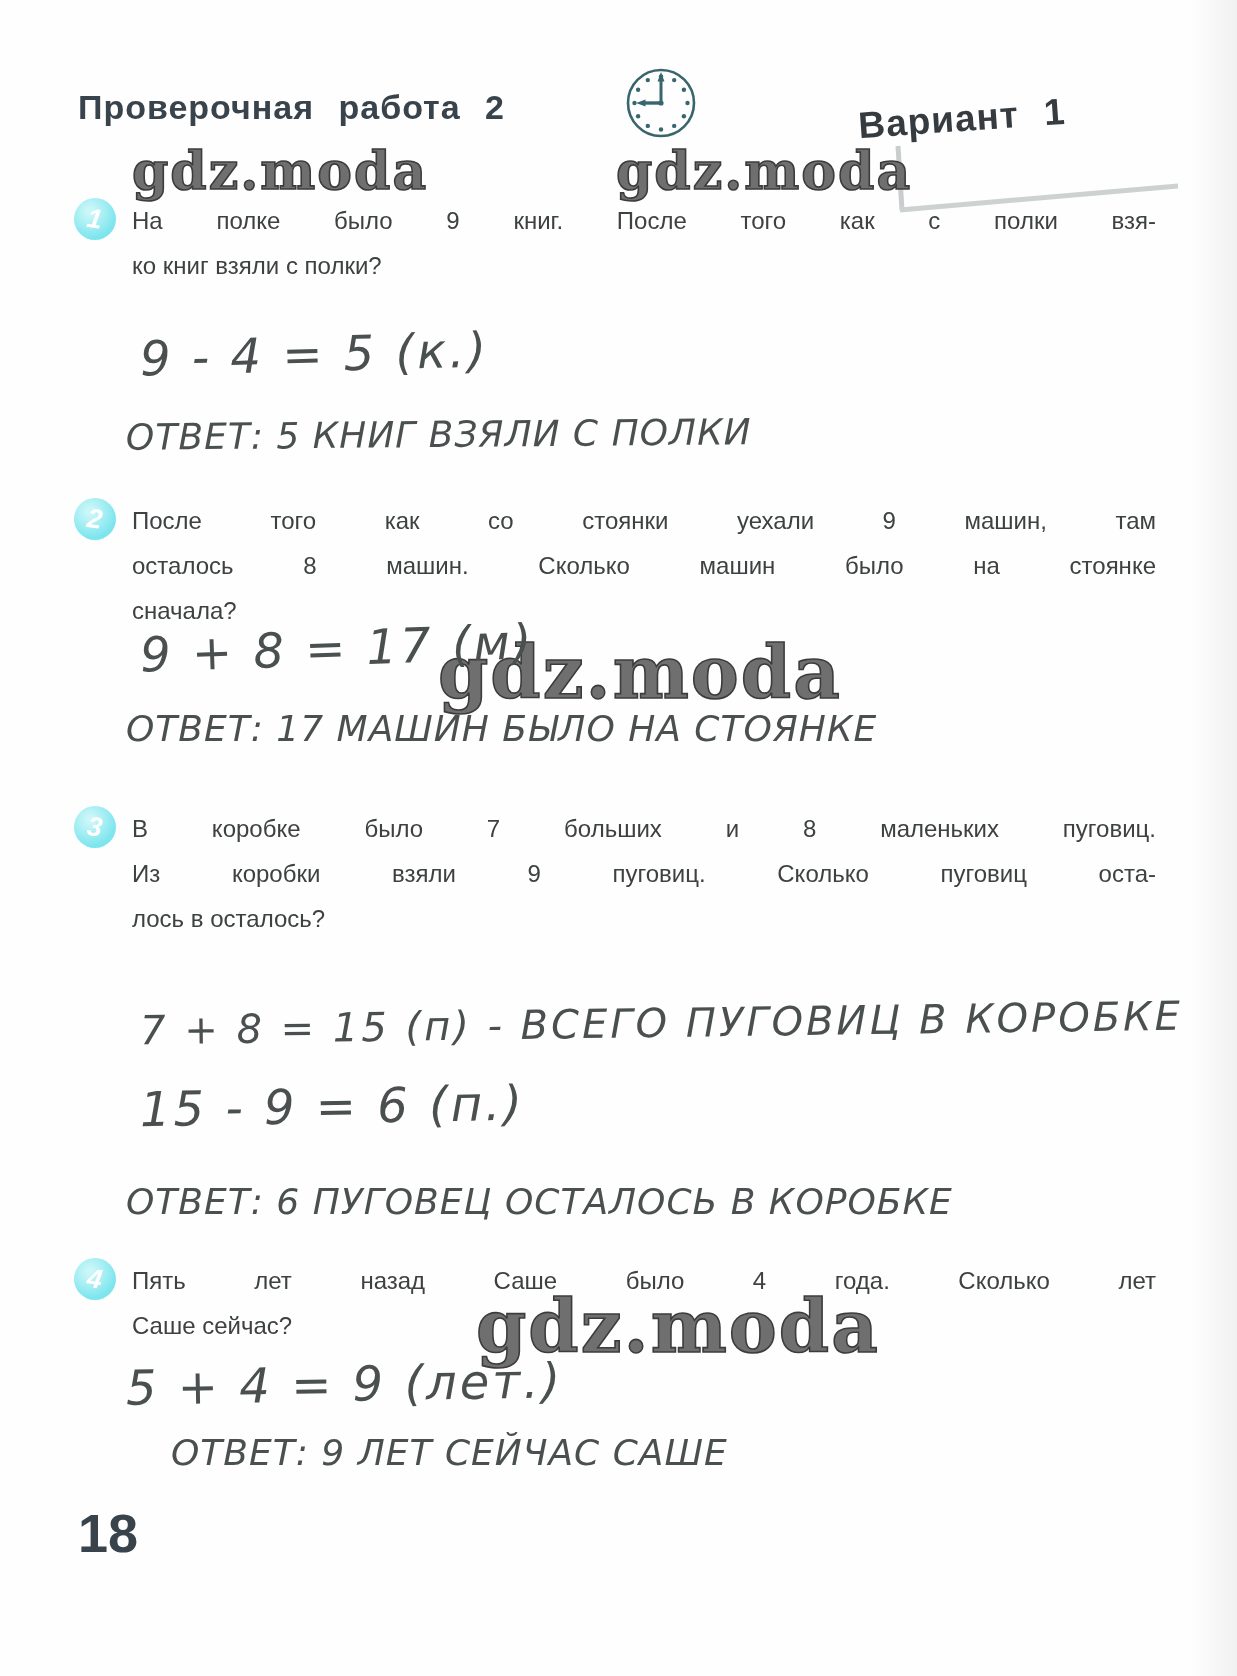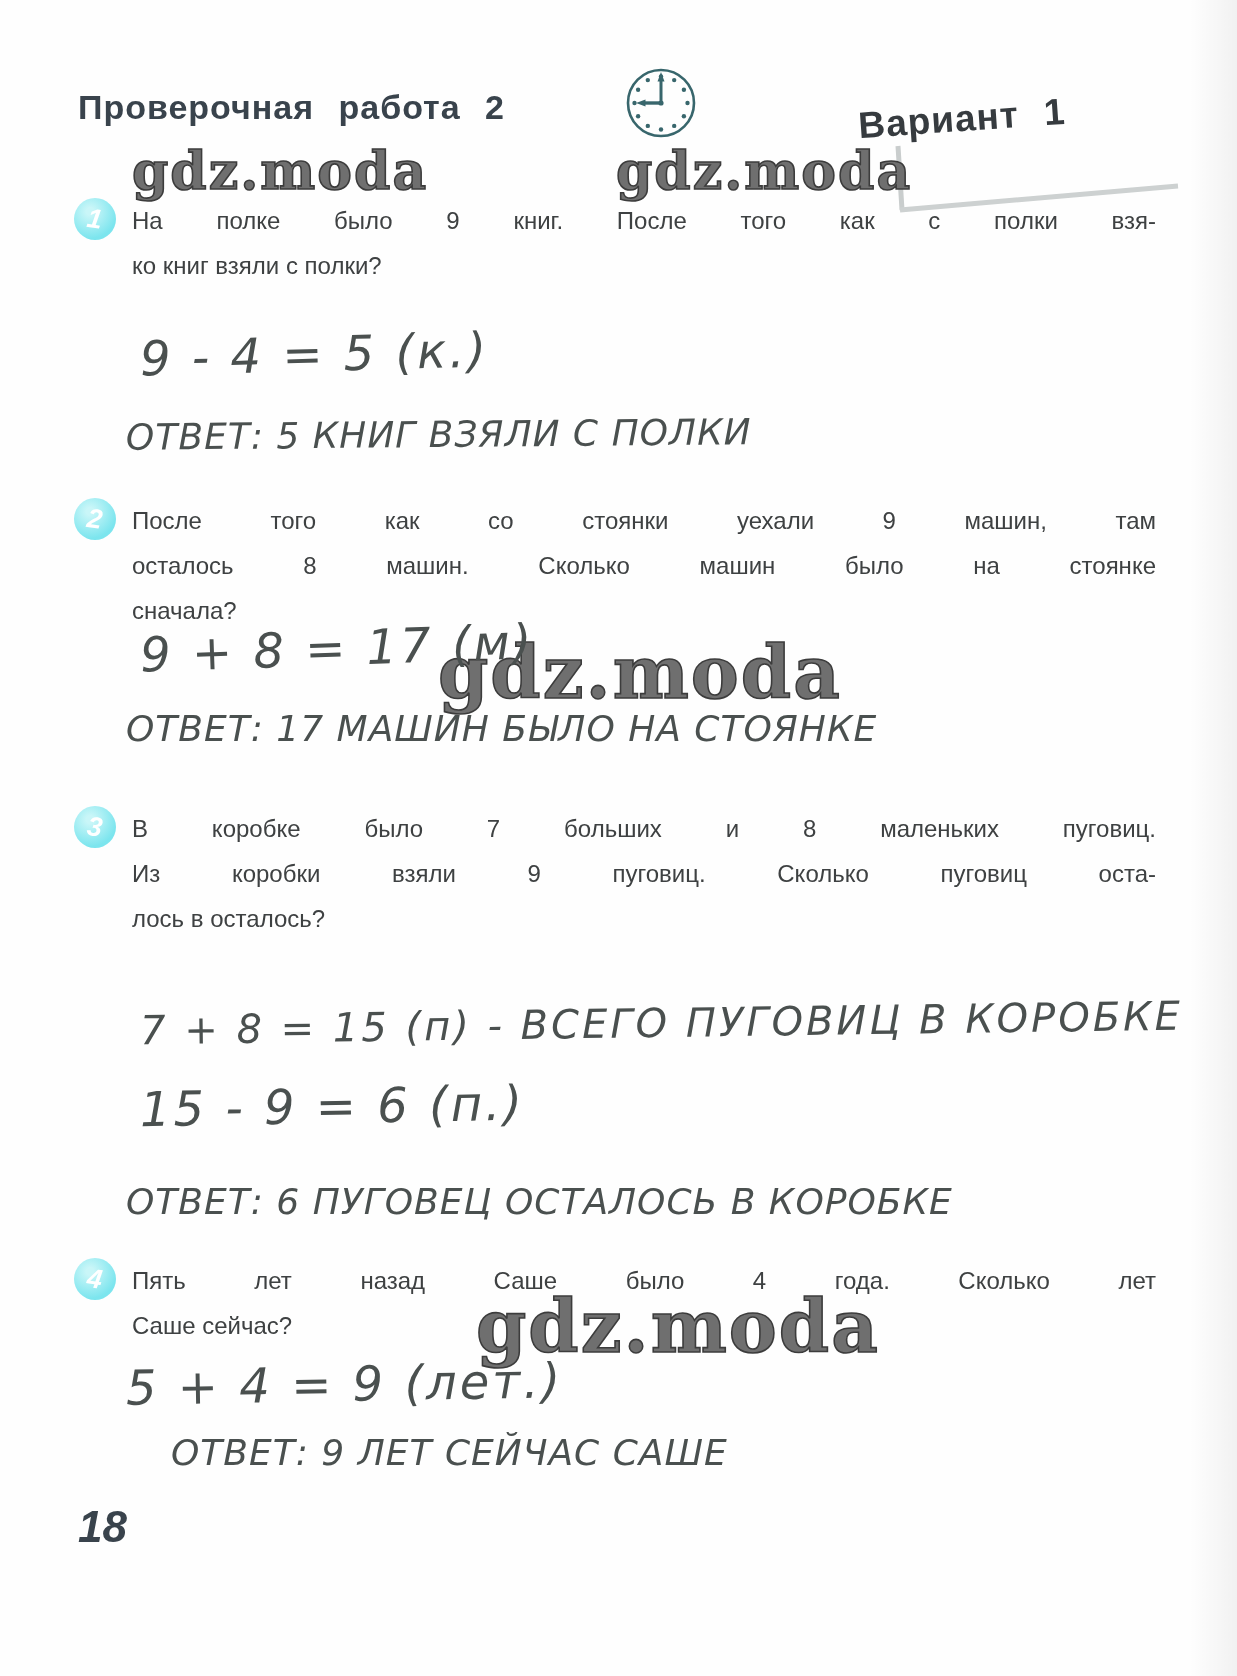--- a/index.html
+++ b/index.html
@@ -72,21 +72,21 @@
   .eq2  { left:140px; top:620px;  transform:rotate(-2deg); }
   .ans2 { left:126px; top:708px; }
   .eq3a { left:140px; top:1000px; font-size:40px; transform:rotate(-0.8deg); }
   .eq3b { left:140px; top:1078px; transform:rotate(-1deg); }
   .ans3 { left:126px; top:1158px;margin-top:23px; }
   .eq4  { left:126px; top:1356px; transform:rotate(-1deg); }
   .ans4 { left:126px; top:1432px;margin-left:45px; }
 
   .pagenum {
     position:absolute; left:78px; top:1502px;
-    font-size:44px; font-weight:bold; color:#39434c;font-style:italic;
+    font-size:54px; font-weight:bold; color:#39434c;
   }
 </style>
 </head>
 <body>
 
 <div class="sheet">
 
   <h1 class="title">Проверочная работа 2</h1>
 
   <svg class="clock" viewBox="0 0 82 82">

